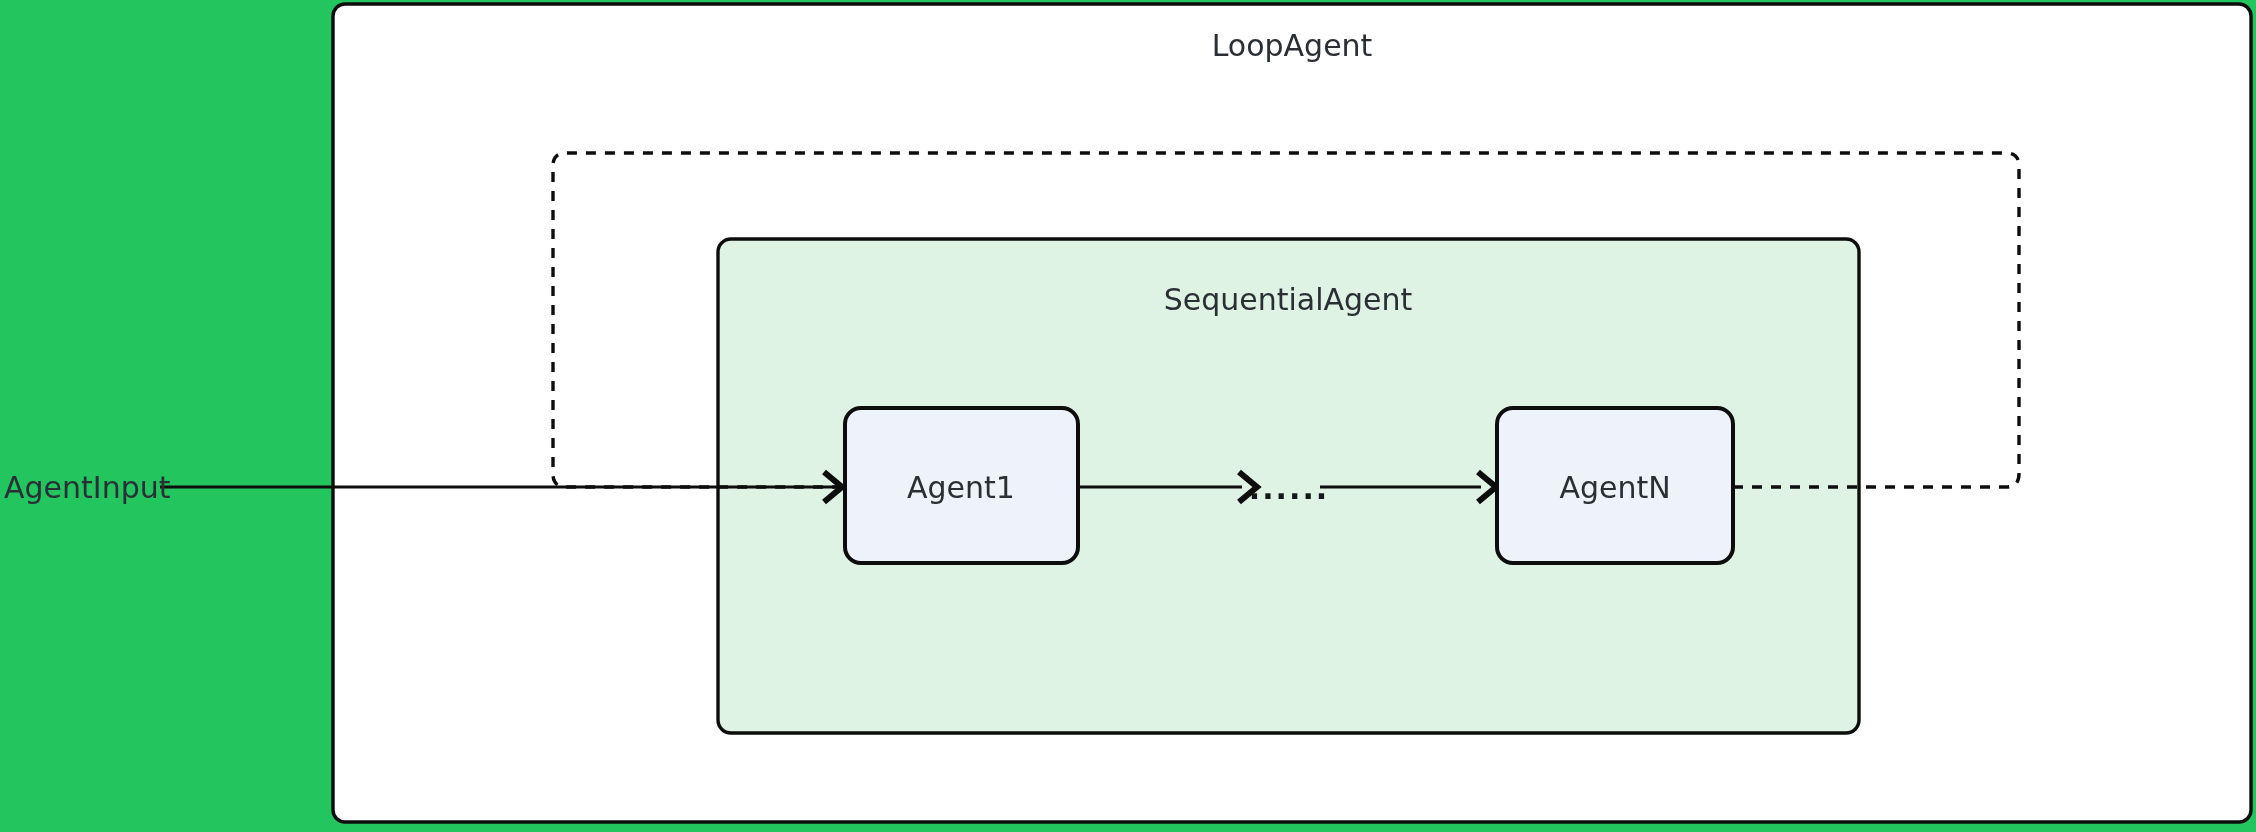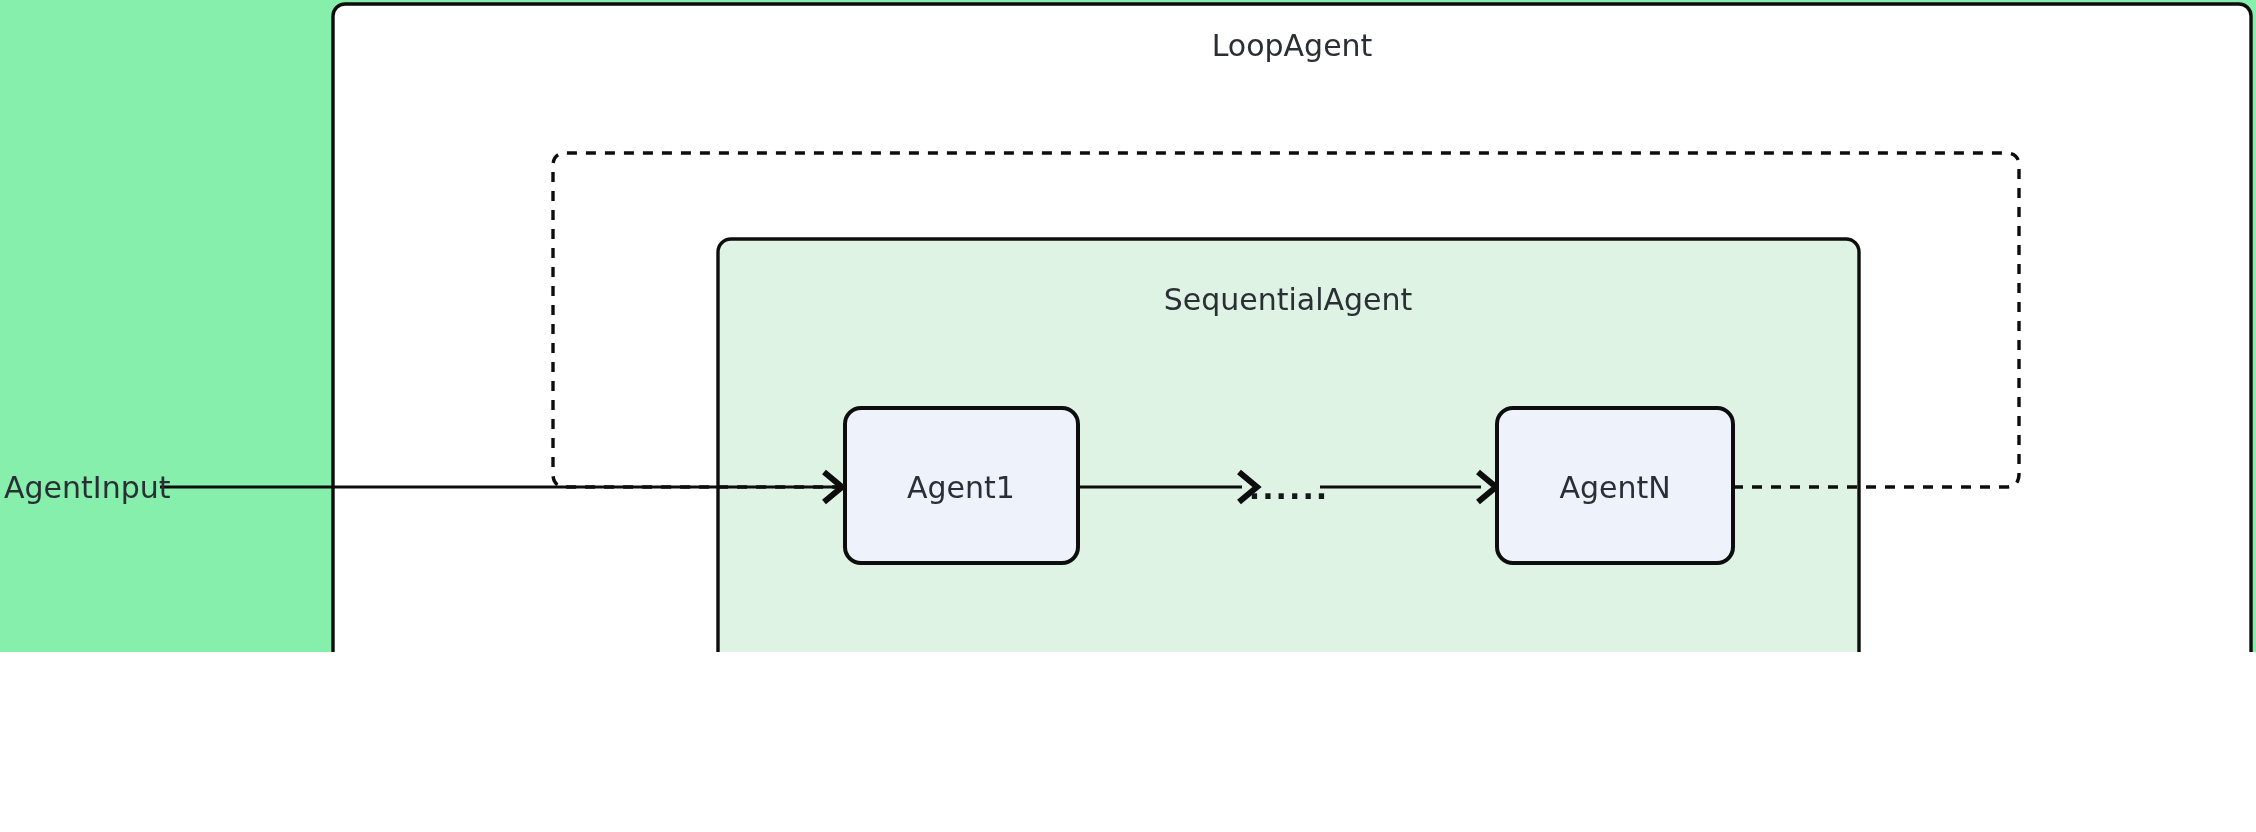--- a/index.html
+++ b/index.html
@@ -4,22 +4,22 @@
 <style>
   html, body {
     margin: 0;
     padding: 0;
     background: #ffffff;
     font-family: "DejaVu Sans", "Liberation Sans", sans-serif;
   }
   .stage {
     position: relative;
     width: 2256px;
-    height: 652px;
-    background: #86efac;
+    height: 832px;
+    background: #22c55e;
     overflow: hidden;
     text-decoration: underline;
   }
   svg { display: block; }
 
   .container-stroke {
     fill: #ffffff;
     stroke: #0d0d0d;
     stroke-width: 3.4;
   }

